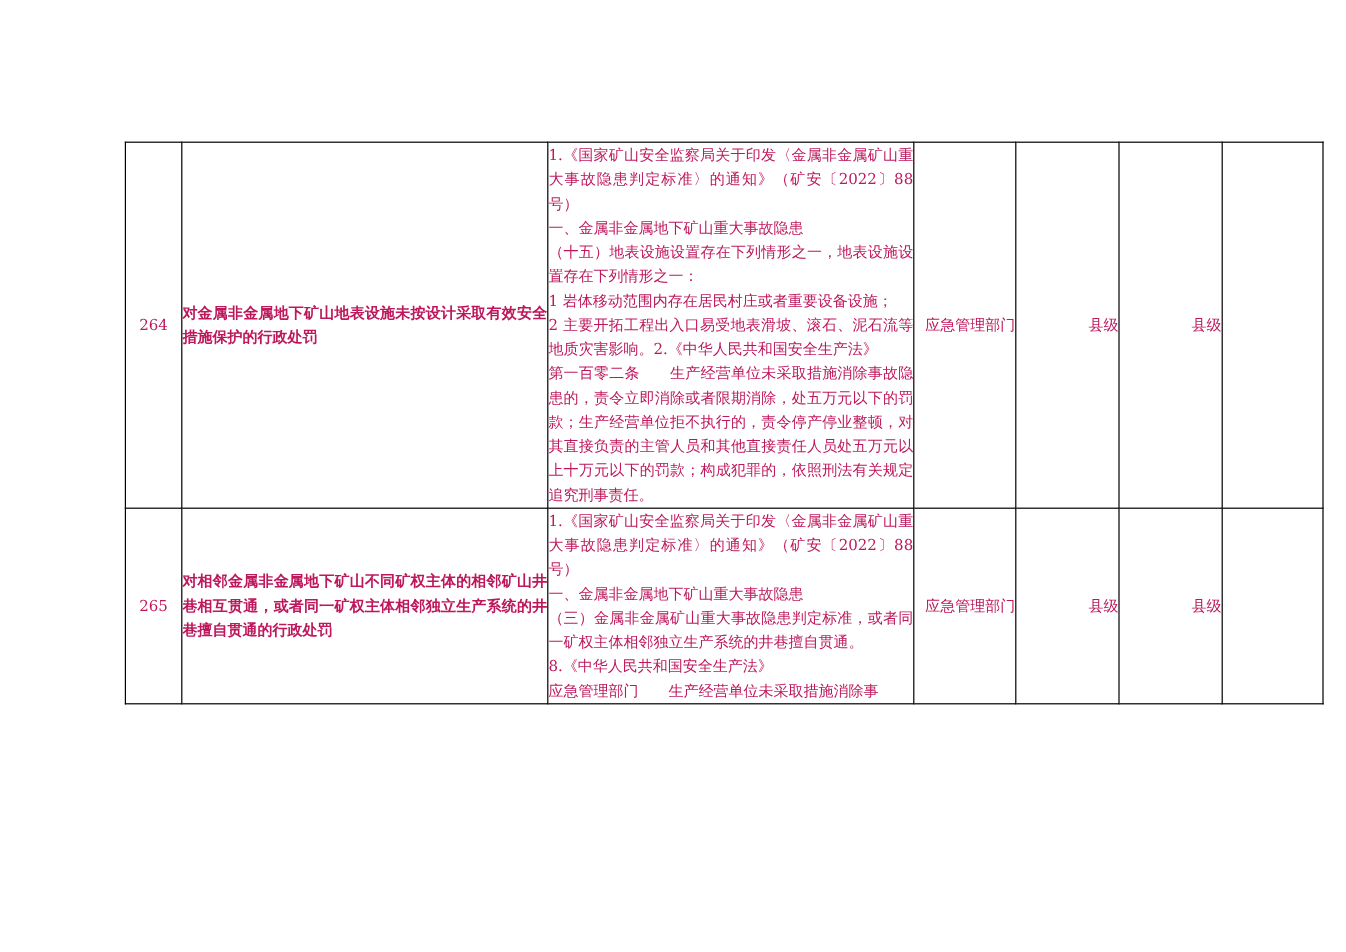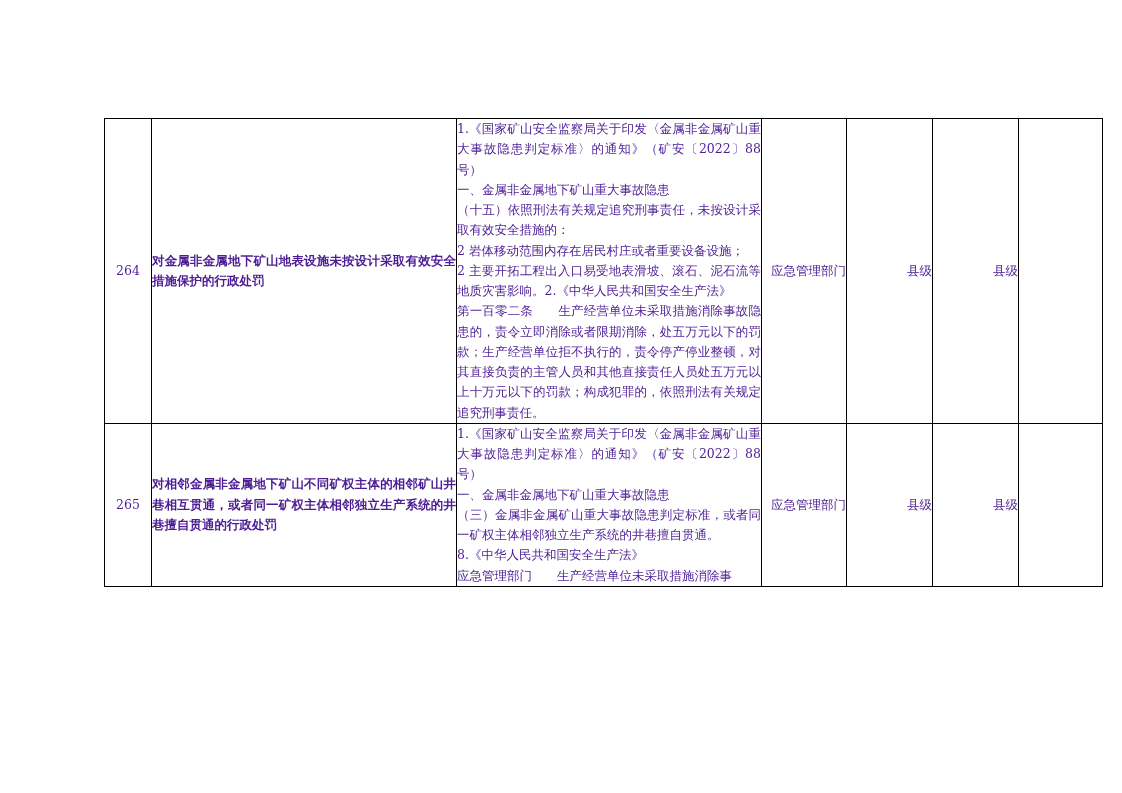--- a/index.html
+++ b/index.html
@@ -22,21 +22,21 @@
     width: 914px;
     border-collapse: collapse;
     table-layout: fixed;
   }
   .doc-table td {
     border: 1px solid #000000;
     vertical-align: middle;
     padding: 0;
     font-size: 12.5px;
     line-height: 1.62;
-    color: #4c1d95;
+    color: #be185d;
   }
   .col-no      { width: 47px; }
   .col-item    { width: 305px; }
   .col-basis   { width: 305px; }
   .col-dept    { width: 85px; }
   .col-level1  { width: 86px; }
   .col-level2  { width: 86px; }
   .col-blank   { width: 84px; }
 
   .cell-no {
@@ -84,22 +84,22 @@
       <col class="col-level2">
       <col class="col-blank">
     </colgroup>
     <tbody>
       <tr>
         <td class="cell-no">264</td>
         <td class="cell-item">对金属非金属地下矿山地表设施未按设计采取有效安全措施保护的行政处罚</td>
         <td class="cell-basis">
           <span class="basis-line">1.《国家矿山安全监察局关于印发〈金属非金属矿山重大事故隐患判定标准〉的通知》（矿安〔2022〕88号）</span>
           <span class="basis-line">一、金属非金属地下矿山重大事故隐患</span>
-          <span class="basis-line">（十五）依照刑法有关规定追究刑事责任，未按设计采取有效安全措施的：</span>
-          <span class="basis-line">2 岩体移动范围内存在居民村庄或者重要设备设施；</span>
+          <span class="basis-line">（十五）地表设施设置存在下列情形之一，地表设施设置存在下列情形之一：</span>
+          <span class="basis-line">1 岩体移动范围内存在居民村庄或者重要设备设施；</span>
           <span class="basis-line">2 主要开拓工程出入口易受地表滑坡、滚石、泥石流等地质灾害影响。2.《中华人民共和国安全生产法》</span>
           <span class="basis-line">第一百零二条　　生产经营单位未采取措施消除事故隐患的，责令立即消除或者限期消除，处五万元以下的罚款；生产经营单位拒不执行的，责令停产停业整顿，对其直接负责的主管人员和其他直接责任人员处五万元以上十万元以下的罚款；构成犯罪的，依照刑法有关规定追究刑事责任。</span>
         </td>
         <td class="cell-center">应急管理部门</td>
         <td class="cell-center">县级</td>
         <td class="cell-center">县级</td>
         <td class="cell-blank"></td>
       </tr>
       <tr>
         <td class="cell-no">265</td>

